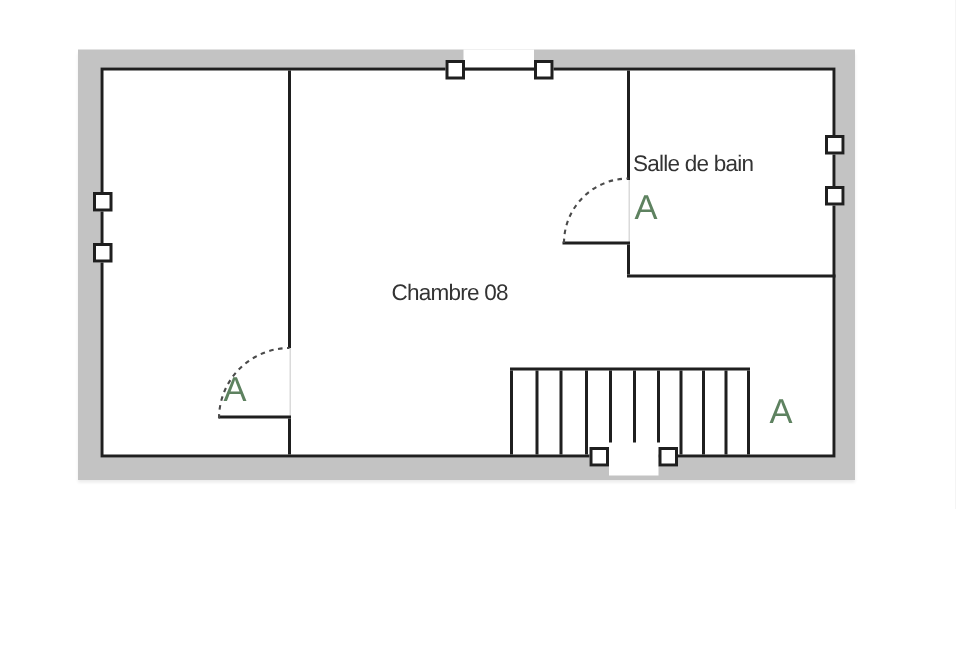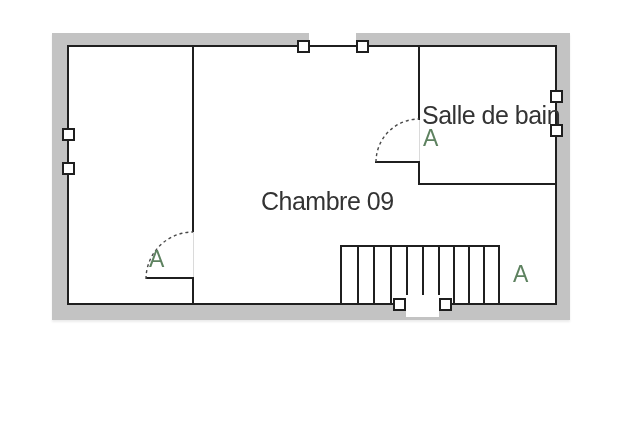--- a/index.html
+++ b/index.html
@@ -14,21 +14,21 @@
   .leaf{position:absolute;background:#1f1f1f;height:2px;}
   .arc{position:absolute;}
   .win-sq{position:absolute;width:13px;height:13px;background:#ffffff;border:2px solid #1f1f1f;
           box-sizing:border-box;}
   .win-gap{position:absolute;background:#ffffff;}
   .win-line{position:absolute;background:#1f1f1f;}
   .stairs{position:absolute;left:288px;top:212px;width:160px;height:58px;border-top:2px solid #1f1f1f;
           box-sizing:border-box;}
   .tread{position:absolute;top:0;width:2px;height:56px;background:#1f1f1f;}
   .tread.short{height:48px;}
-  .room-label{position:absolute;font-size:25px;letter-spacing:-0.5px;color:#333333;white-space:nowrap;}
+  .room-label{position:absolute;font-size:15px;letter-spacing:-0.5px;color:#333333;white-space:nowrap;}
   .door-mark{position:absolute;font-size:23px;color:#5e8260;white-space:nowrap;}
 </style>
 </head>
 <body>
 
 <div class="canvas">
   <div class="plan">
 
     <div class="floor"></div>
 
@@ -74,21 +74,21 @@
     <div class="win-sq" style="left:10px;top:95px;"></div>
     <div class="win-sq" style="left:10px;top:129px;"></div>
 
     <div class="win-sq" style="left:498px;top:57px;"></div>
     <div class="win-sq" style="left:498px;top:91px;"></div>
 
     <div class="win-gap" style="left:354px;top:268px;width:33px;height:16px;"></div>
     <div class="win-sq" style="left:341px;top:265px;"></div>
     <div class="win-sq" style="left:387px;top:265px;"></div>
 
-    <div class="room-label" style="left:209px;top:154px;">Chambre 09</div>
+    <div class="room-label" style="left:209px;top:154px;">Chambre 08</div>
     <div class="room-label" style="left:370px;top:68px;">Salle de bain</div>
 
     <div class="door-mark" style="left:371px;top:92px;">A</div>
     <div class="door-mark" style="left:97px;top:213px;">A</div>
     <div class="door-mark" style="left:461px;top:228px;">A</div>
 
   </div>
 </div>
 
 </body></html>

